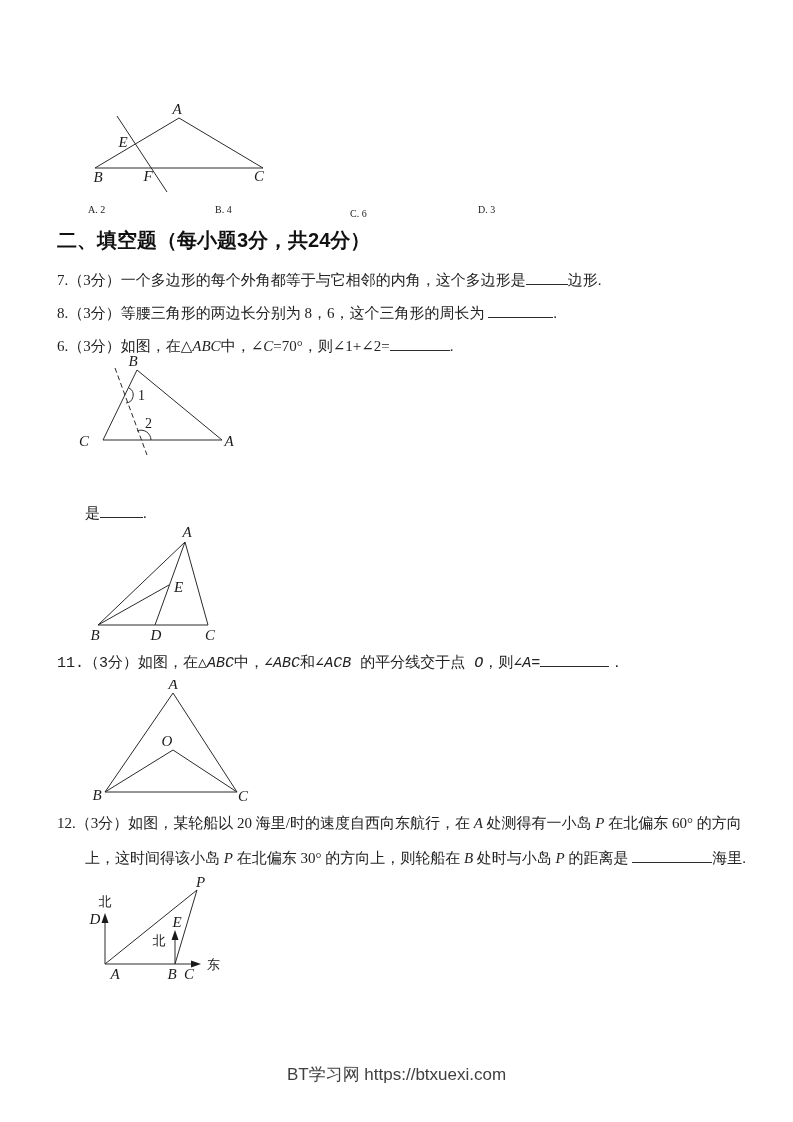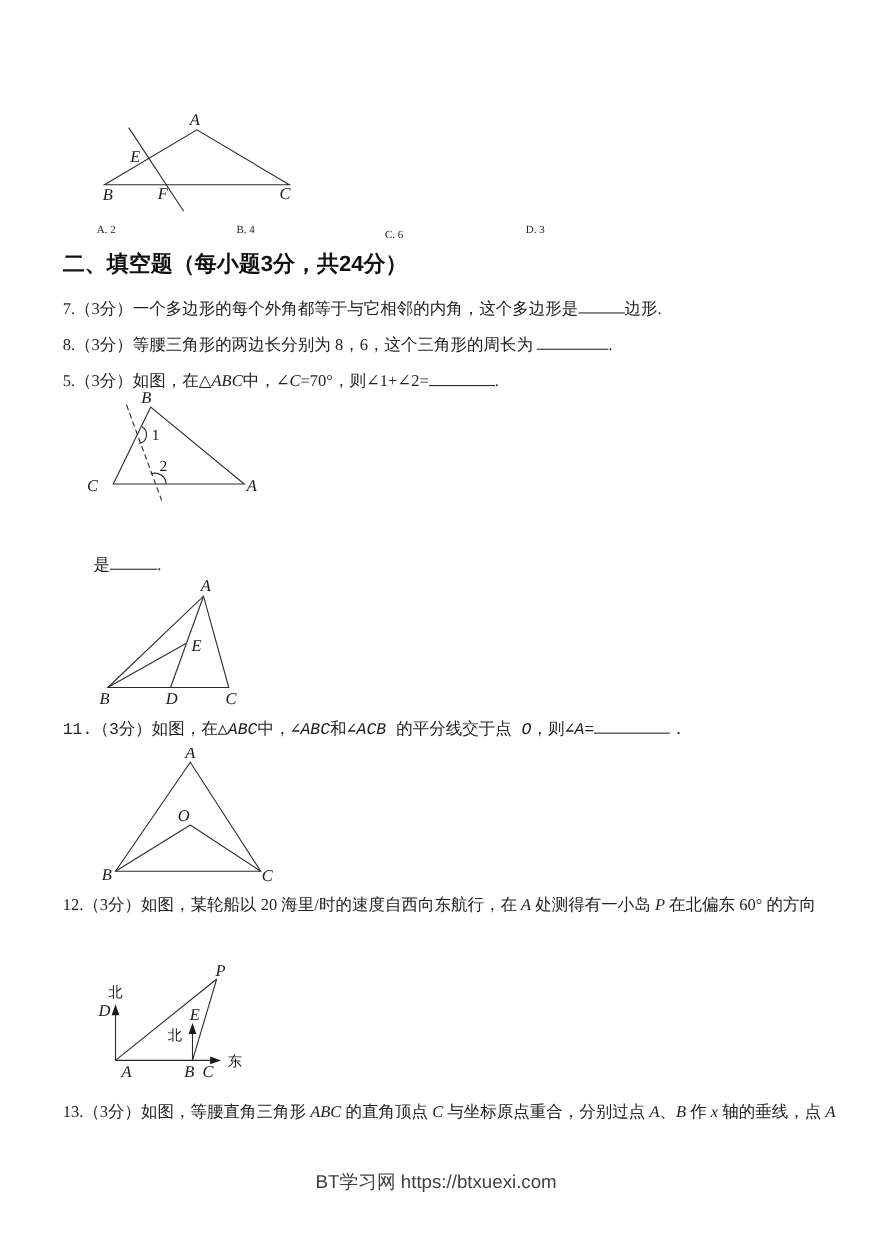--- a/index.html
+++ b/index.html
@@ -45,21 +45,21 @@
   <span class="opt" style="left:215px; top:204px;">B. 4</span>
   <span class="opt" style="left:350px; top:208px;text-align:right;">C. 6</span>
   <span class="opt" style="left:478px; top:204px;">D. 3</span>
 
   <div class="tline hdr" style="left:57px; top:231px;">二、填空题（每小题3分，共24分）</div>
 
   <div class="tline" style="left:57px; top:269px;"><span>7.（3分）一个多边形的每个外角都等于与它相邻的内角，这个多边形是</span><span class="blank" style="width: 42px;"></span><span>边形.</span></div>
 
   <div class="tline" style="left:57px; top:302px;"><span>8.（3分）等腰三角形的两边长分别为 8，6，这个三角形的周长为 </span><span class="blank" style="width: 65px;"></span><span>.</span></div>
 
-  <div class="tline" style="left:57px; top:335px;"><span>5.（3分）如图，在△</span><span class="it">ABC</span><span>中，∠</span><span class="it">C</span><span>=70°，则∠1+∠2=</span><span class="blank" style="width: 60px;"></span><span>.</span></div>
+  <div class="tline" style="left:57px; top:335px;"><span>6.（3分）如图，在△</span><span class="it">ABC</span><span>中，∠</span><span class="it">C</span><span>=70°，则∠1+∠2=</span><span class="blank" style="width: 60px;"></span><span>.</span></div>
 
   <div class="fig" style="left:60px; top:355px;">
     <svg width="250" height="110" viewBox="0 0 250 110">
       <path d="M77 15 L43 85 L162 85 Z"></path>
       <line x1="55" y1="13" x2="87" y2="100" stroke-dasharray="5,3"></line>
       <path d="M69 33 A8 8 0 0 1 66 48"></path>
       <path d="M77 76 A10 10 0 0 1 91 85"></path>
       <text class="lbl" x="73" y="11" text-anchor="middle">B</text>
       <text class="lbl" x="24" y="91" text-anchor="middle">C</text>
       <text class="lbl" x="169" y="91" text-anchor="middle">A</text>
@@ -91,20 +91,21 @@
       <line x1="17" y1="112" x2="85" y2="70"></line>
       <line x1="85" y1="70" x2="149" y2="112"></line>
       <text class="lbl" x="85" y="9" text-anchor="middle">A</text>
       <text class="lbl" x="9" y="120" text-anchor="middle">B</text>
       <text class="lbl" x="155" y="121" text-anchor="middle">C</text>
       <text class="lbl" x="79" y="66" text-anchor="middle">O</text>
     </svg>
   </div>
 
   <div class="tline" style="left:57px; top:814px;"><span>12.（3分）如图，某轮船以 20 海里/时的速度自西向东航行，在 </span><span class="it">A</span><span> 处测得有一小岛 </span><span class="it">P</span><span> 在北偏东 60° 的方向</span></div>
+  <div class="tline" style="left:85px; top:847px;"><span>上，这时间得该小岛 </span><span class="it">P</span><span> 在北偏东 30° 的方向上，则轮船在 </span><span class="it">B</span><span> 处时与小岛 </span><span class="it">P</span><span> 的距离是 </span><span class="blank" style="width: 80px;"></span><span>海里.</span></div>
 
   <div class="fig" style="left:88px; top:876px;">
     <svg width="150" height="110" viewBox="0 0 150 110">
       <line x1="17" y1="88" x2="109" y2="88"></line>
       <polygon class="arrow" points="113,88 103,84.5 103,91.5"></polygon>
       <line x1="17" y1="88" x2="17" y2="44"></line>
       <polygon class="arrow" points="17,37 13.5,47 20.5,47"></polygon>
       <line x1="87" y1="88" x2="87" y2="61"></line>
       <polygon class="arrow" points="87,54 83.5,64 90.5,64"></polygon>
       <line x1="17" y1="88" x2="109" y2="14"></line>
@@ -114,17 +115,16 @@
       <text class="lbl" x="7" y="48" text-anchor="middle">D</text>
       <text class="lbl" x="89" y="51" text-anchor="middle">E</text>
       <text class="cjk" x="71" y="69" text-anchor="middle">北</text>
       <text class="cjk" x="119" y="93">东</text>
       <text class="lbl" x="27" y="103" text-anchor="middle">A</text>
       <text class="lbl" x="84" y="103" text-anchor="middle">B</text>
       <text class="lbl" x="101" y="103" text-anchor="middle">C</text>
     </svg>
   </div>
 
-  <div class="tline" style="left:57px; top:1002px;"><span>13.（3分）如图，等腰直角三角形 </span><span class="it">ABC</span><span> 的直角顶点 </span><span class="it">C</span><span> 与坐标原点重合，分别过点 </span><span class="it">A</span><span>、</span><span class="it">B</span><span> 作 </span><span class="it">x</span><span> 轴的垂线，点 </span><span class="it">A</span></div>
 
   <div class="footer">BT学习网 https://btxuexi.com</div>
 
 </div>
 
 </body></html>

